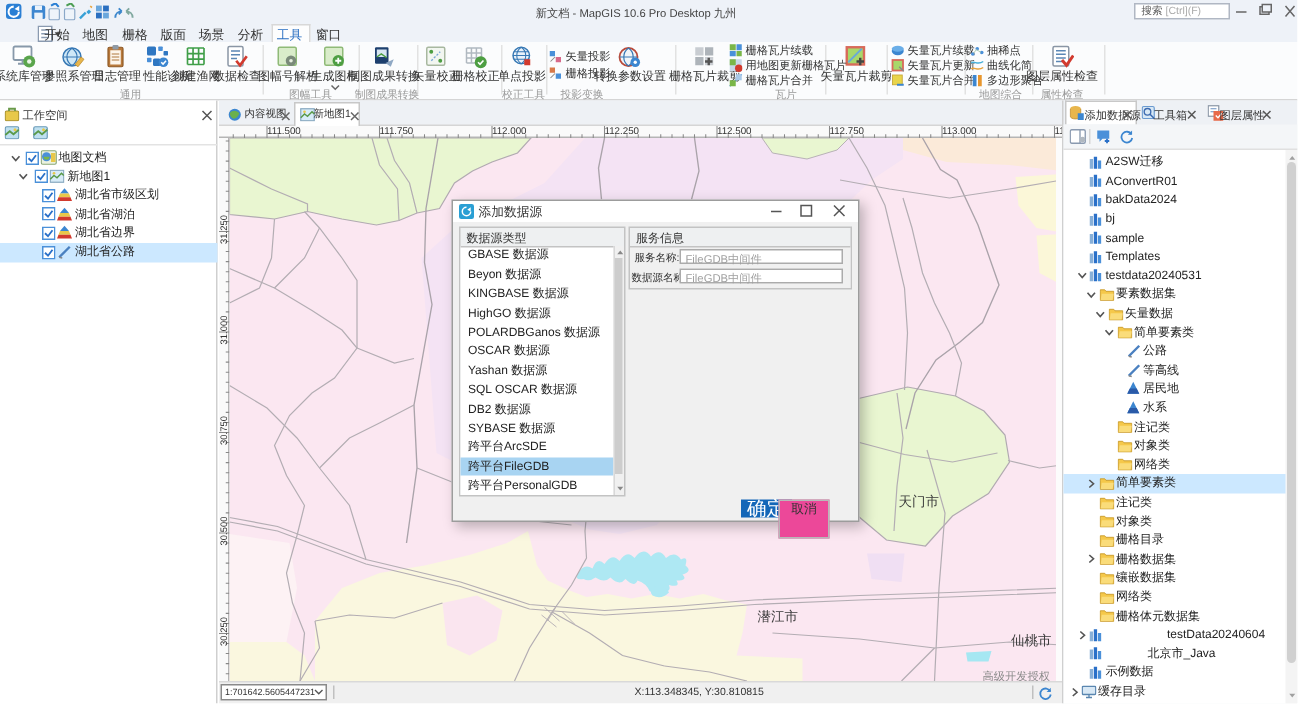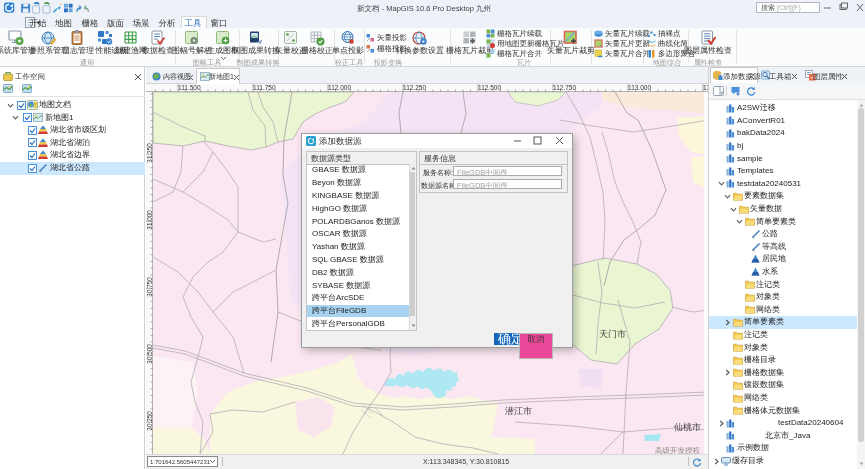--- a/index.html
+++ b/index.html
@@ -843,21 +843,21 @@
 <div class="ab" style="left:306px;top:151px;width:111px;height:180px;border:1px solid #c3c3c3;background:#eef0f1;"></div>
 <div class="ab txt" style="left:311px;top:153.5px;font-size:8px;color:#333;line-height:10px;">数据源类型</div>
 <div class="ab" style="left:307px;top:164px;width:109px;height:166px;background:#fff;border-top:1px solid #c3c3c3;"></div>
 <div class="ab txt" style="left:312px;top:165.3px;font-size:8px;color:#222;line-height:10px;">GBASE 数据源</div>
 <div class="ab txt" style="left:312px;top:178.10000000000002px;font-size:8px;color:#222;line-height:10px;">Beyon 数据源</div>
 <div class="ab txt" style="left:312px;top:190.9px;font-size:8px;color:#222;line-height:10px;">KINGBASE 数据源</div>
 <div class="ab txt" style="left:312px;top:203.70000000000002px;font-size:8px;color:#222;line-height:10px;">HighGO 数据源</div>
 <div class="ab txt" style="left:312px;top:216.5px;font-size:8px;color:#222;line-height:10px;">POLARDBGanos 数据源</div>
 <div class="ab txt" style="left:312px;top:229.3px;font-size:8px;color:#222;line-height:10px;">OSCAR 数据源</div>
 <div class="ab txt" style="left:312px;top:242.10000000000002px;font-size:8px;color:#222;line-height:10px;">Yashan 数据源</div>
-<div class="ab txt" style="left:312px;top:254.90000000000003px;font-size:8px;color:#222;line-height:10px;">SQL GBASE 数据源</div>
+<div class="ab txt" style="left:312px;top:254.90000000000003px;font-size:8px;color:#222;line-height:10px;">SQL OSCAR 数据源</div>
 <div class="ab txt" style="left:312px;top:267.70000000000005px;font-size:8px;color:#222;line-height:10px;">DB2 数据源</div>
 <div class="ab txt" style="left:312px;top:280.5px;font-size:8px;color:#222;line-height:10px;">SYBASE 数据源</div>
 <div class="ab txt" style="left:312px;top:293.3px;font-size:8px;color:#222;line-height:10px;">跨平台ArcSDE</div>
 <div class="ab" style="left:307px;top:304.70000000000005px;width:102px;height:12.8px;background:#a8d4f2;"></div>
 <div class="ab txt" style="left:312px;top:306.1px;font-size:8px;color:#222;line-height:10px;">跨平台FileGDB</div>
 <div class="ab txt" style="left:312px;top:318.90000000000003px;font-size:8px;color:#222;line-height:10px;">跨平台PersonalGDB</div>
 <div class="ab" style="left:409px;top:164px;width:7px;height:166px;background:#f0f0f0;border-left:1px solid #d8d8d8;"></div>
 <svg class="ab" style="left:410.5px;top:166px" width="5" height="4" viewBox="0 0 5 4">
     <path d="M0.5 3.5L2.5 1l2 2.5z" fill="#888"></path>
   </svg>

